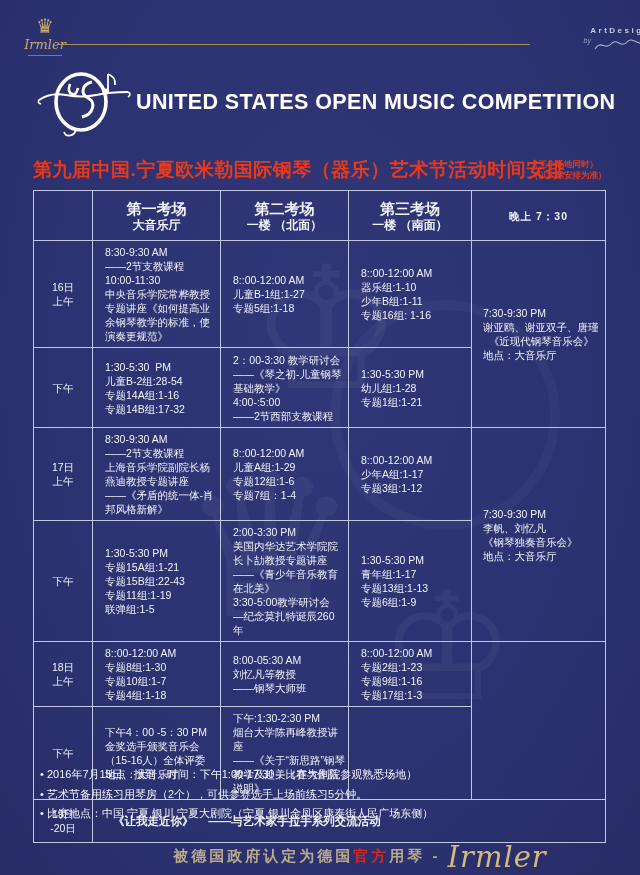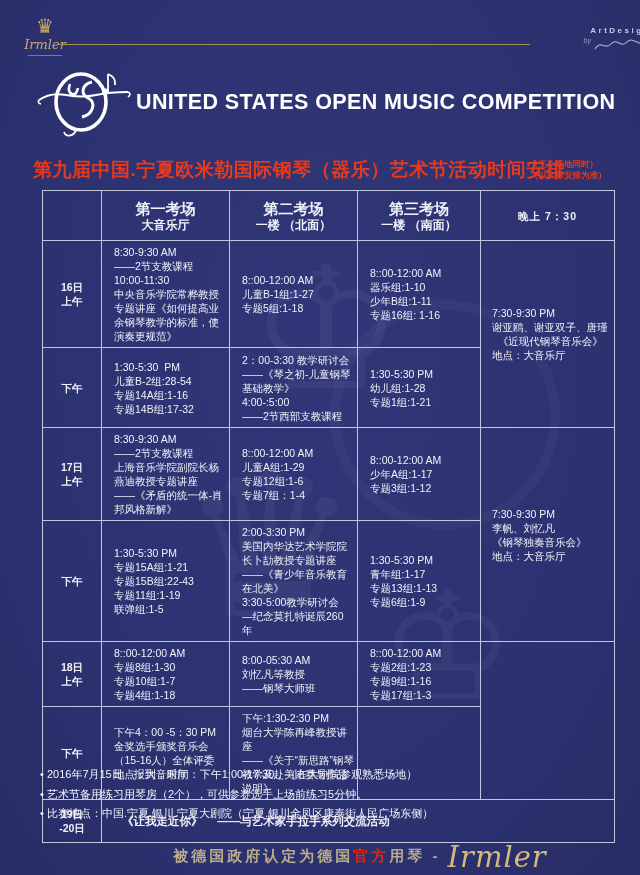--- a/index.html
+++ b/index.html
@@ -24,32 +24,32 @@
   .main-title{
     position:absolute;left:136px;top:90px;width:486px;
     font-size:21.5px;font-weight:bold;color:#ffffff;letter-spacing:0.4px;white-space:nowrap;
   }
   
   .subtitle-row{position:absolute;left:33px;top:157px;width:590px;}
   .subtitle-main{font-size:19px;font-weight:bold;color:#e8391b;letter-spacing:0.5px;}
   .subtitle-notes{position:absolute;left:497px;top:2px;color:#e8391b;font-size:8.5px;font-weight:bold;line-height:11px;white-space:nowrap;}
   
   table.schedule{
-    position:absolute;left:42px;top:190px;width:572px;
+    position:absolute;left:33px;top:190px;width:572px;
     border-collapse:collapse;table-layout:fixed;
   }
   table.schedule td{
     border:1px solid #c2c7dd;vertical-align:middle;
     font-size:10.5px;line-height:14px;color:#f0f2f8;
   }
   .c-label{width:59px}.c-v1{width:128px}.c-v2{width:128px}.c-v3{width:123px}.c-eve{width:134px}
   tr.hrow{height:50px}
   tr.r1{height:95px} tr.r2{height:80px} tr.r3{height:82px} tr.r4{height:86px}
   tr.r5{height:61px} tr.r6{height:68px} tr.r7{height:43px}
-  td.label-cell{text-align:center;font-size:14px;font-weight:bold;white-space:pre-wrap;line-height:21px;}
+  td.label-cell{text-align:center;font-size:14px;font-weight:normal;white-space:pre-wrap;line-height:21px;}
   td.vhead{text-align:center;}
   .vt{font-size:15px;font-weight:bold;line-height:19px;}
   .vs{font-size:12px;font-weight:bold;line-height:15px;}
   td.eve-h{text-align:center;font-size:16px;font-weight:bold;letter-spacing:1px;}
   td.cell{white-space:pre-wrap;padding:4px 3px 4px 12px;}
   td.cell.eve{padding-left:11px;}
   td.cell.final{font-size:11.5px;padding-left:20px;font-weight:bold;}
   
   .wm{position:absolute;color:#ffffff;opacity:0.045;pointer-events:none;user-select:none;}
   .wm-ring{position:absolute;border:10px solid #ffffff;border-radius:50%;opacity:0.03;pointer-events:none;}

